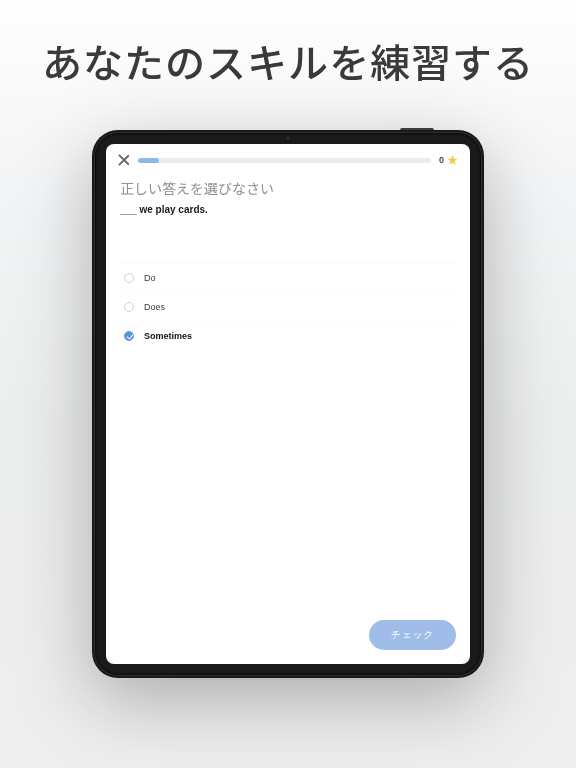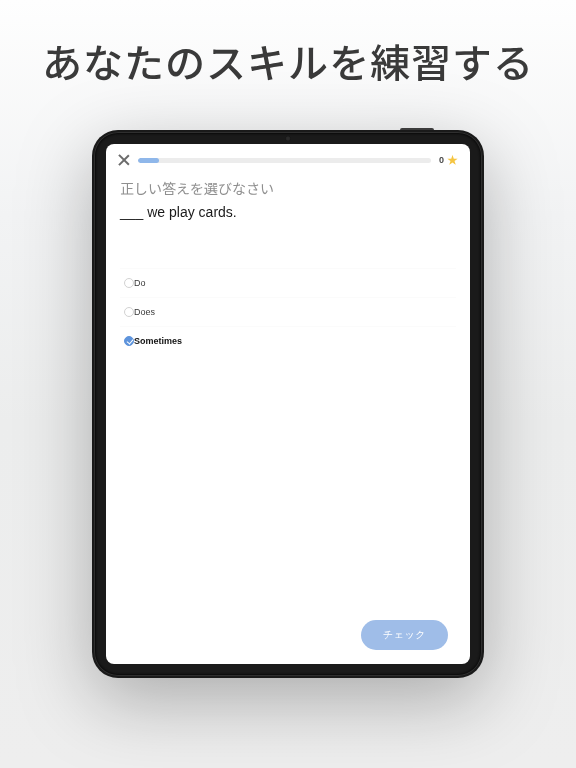--- a/index.html
+++ b/index.html
@@ -81,27 +81,27 @@
   }
   .score-wrap {
     display: flex; align-items: center; gap: 3px; flex: 0 0 auto;
     font-size: 9px; font-weight: 600; color: #4a4a4a;
   }
   .star-icon { color: #f5c542; font-size: 11px; line-height: 1; }
   .instruction {
     font-size: 14px; color: #8f8f8f; padding: 6px 14px 4px;
   }
   .question {
-    font-size: 14px; font-weight: 400; color: #1a1a1a; padding: 2px 14px 8px;
+    font-size: 10px; font-weight: 700; color: #1a1a1a; padding: 2px 14px 8px;
   }
   .options {
     padding: 40px 14px 0;
   }
   .option {
-    display: flex; align-items: center; 
+    display: flex; align-items: center; gap: 10px;
     padding: 9px 4px; cursor: pointer;
     border-top: 1px solid rgba(0,0,0,0.015);
   }
   .radio {
     width: 10px; height: 10px; border-radius: 50%;
     border: 1px solid #d2d2d2; flex: 0 0 auto;
     position: relative;
   }
   .option.selected .radio {
     border-color: #5e94dc; background: #5e94dc;
@@ -109,21 +109,21 @@
   .option.selected .radio::after {
     content: ""; position: absolute;
     left: 2.5px; top: 0.5px;
     width: 3px; height: 5px;
     border: solid #fff; border-width: 0 1.3px 1.3px 0;
     transform: rotate(40deg);
   }
   .option-label { font-size: 9px; color: #3a3a3a; }
   .option.selected .option-label { font-weight: 700; color: #111; }
   .check-btn {
-    position: absolute; bottom: 14px; right: 22px;
+    position: absolute; bottom: 14px; right: 14px;
     background: #9fbde8; color: #fff;
     font-size: 10px; font-weight: 500;
     padding: 8px 22px; border-radius: 15px;
     border: none; cursor: pointer;
     letter-spacing: 0.5px;
   }
 </style>
 </head>
 <body>
 

